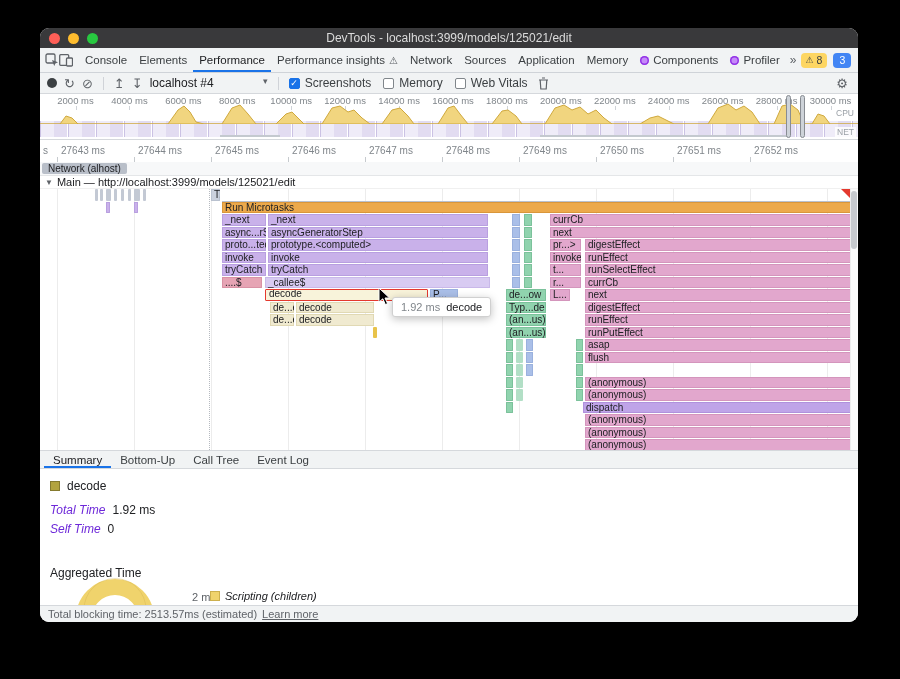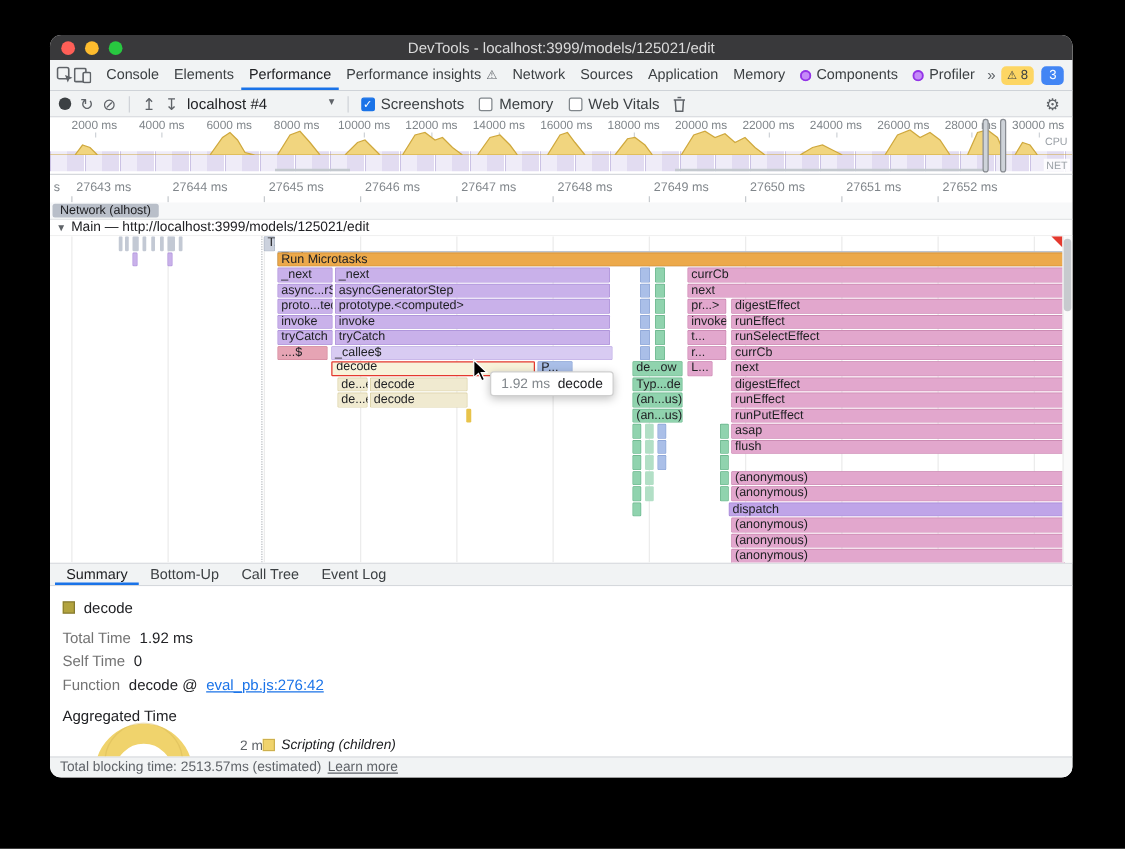--- a/index.html
+++ b/index.html
@@ -96,21 +96,21 @@
   
   .btabs { flex: 0 0 19px; background: #f1f3f4; border-top: 1px solid #d5d8dc; border-bottom: 1px solid #d5d8dc; display: flex; align-items: stretch; font-size: 11.5px; color: #3c4043; padding-left: 4px; }
   .btab { padding: 0 9px; display: flex; align-items: center; }
   .btab.active { box-shadow: inset 0 -2px 0 #1a73e8; color: #202124; }
   
   .summary { flex: 0 0 136px; position: relative; background: #fff; overflow: hidden; font-size: 12px; color: #202124; }
   .sum-head { position: absolute; left: 10px; top: 10px; display: flex; gap: 7px; align-items: center; }
   .swatch { width: 10px; height: 10px; background: #b2a33e; box-shadow: inset 0 0 0 1px rgba(0,0,0,.25); }
   .sumrows { position: absolute; left: 10px; top: 31px; }
   .sumrow { height: 19px; display: flex; align-items: center; gap: 7px; }
-  .slab { color: #737373; }
+  .slab { color: #6d28d9; font-style: italic; }
   .sval { color: #202124; }
   .slink { color: #1a73e8; text-decoration: underline; cursor: pointer; }
   .agg { position: absolute; left: 10px; top: 97px; }
   .pie { position: absolute; left: 30px; top: 104px; }
   .pie-val { position: absolute; left: 142px; top: 122px; color: #5f6368; font-size: 11px; margin-left: 10px; }
   .pie-leg { position: absolute; left: 170px; top: 121px; display: flex; gap: 5px; align-items: center; font-size: 11px; font-style: italic; }
   .pie-swatch { width: 10px; height: 10px; background: #f0d36c; box-shadow: inset 0 0 0 1px #cdb04e; }
   
   .status { flex: 0 0 17px; background: #f1f3f4; border-top: 1px solid #d5d8dc; font-size: 11px; color: #5f6368; display: flex; align-items: center; gap: 5px; padding-left: 8px; }
   .status .link { text-decoration: underline; color: #5f6368; cursor: pointer; }
@@ -434,25 +434,20 @@
     </div>
     <div class="sumrows">
         <div class="sumrow">
           <span class="slab">Total Time</span>
           <span class="sval">1.92 ms</span>
         </div>
         <div class="sumrow">
           <span class="slab">Self Time</span>
           <span class="sval">0</span>
         </div>
-        <div class="sumrow">
-          <span class="slab">Function</span>
-          <span class="sval">decode @</span>
-          <span class="slink">eval_pb.js:276:42</span>
-        </div>
       </div>
     <div class="agg">Aggregated Time</div>
     <svg class="pie" width="90" height="90" viewBox="0 0 90 90">
       <circle cx="45" cy="45" r="31" fill="none" stroke="#f0d36c" stroke-width="16"></circle>
       <circle cx="45" cy="45" r="31" fill="none" stroke="#cdb04e" stroke-width="1" transform="translate(0,-8.5)" opacity="0.35"></circle>
     </svg>
     <span class="pie-val">2 ms</span>
     <span class="pie-leg">
       <span class="pie-swatch"></span>
       <span>Scripting (children)</span>

